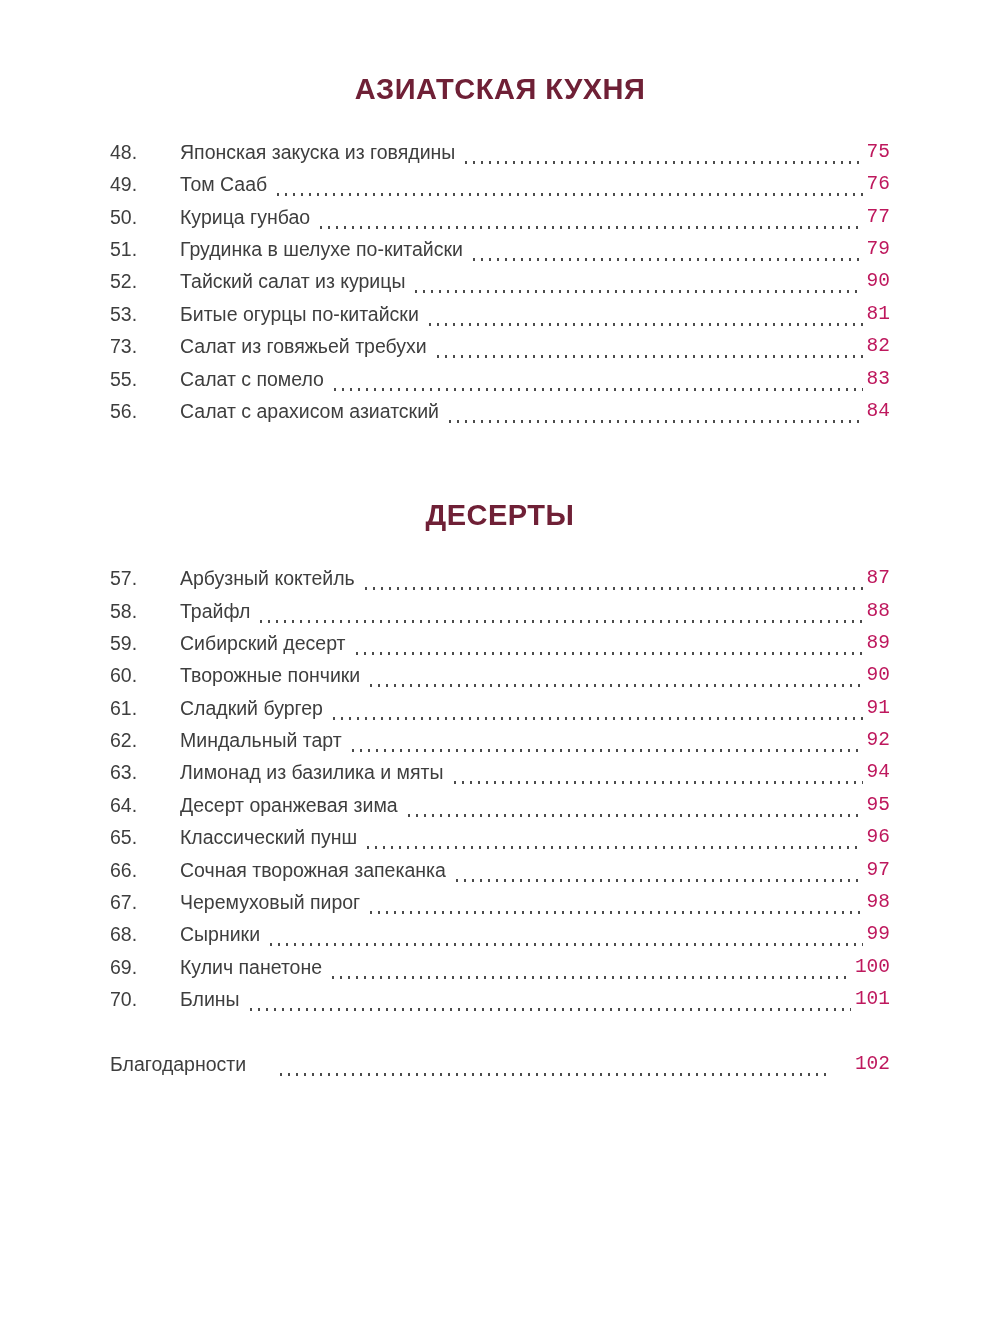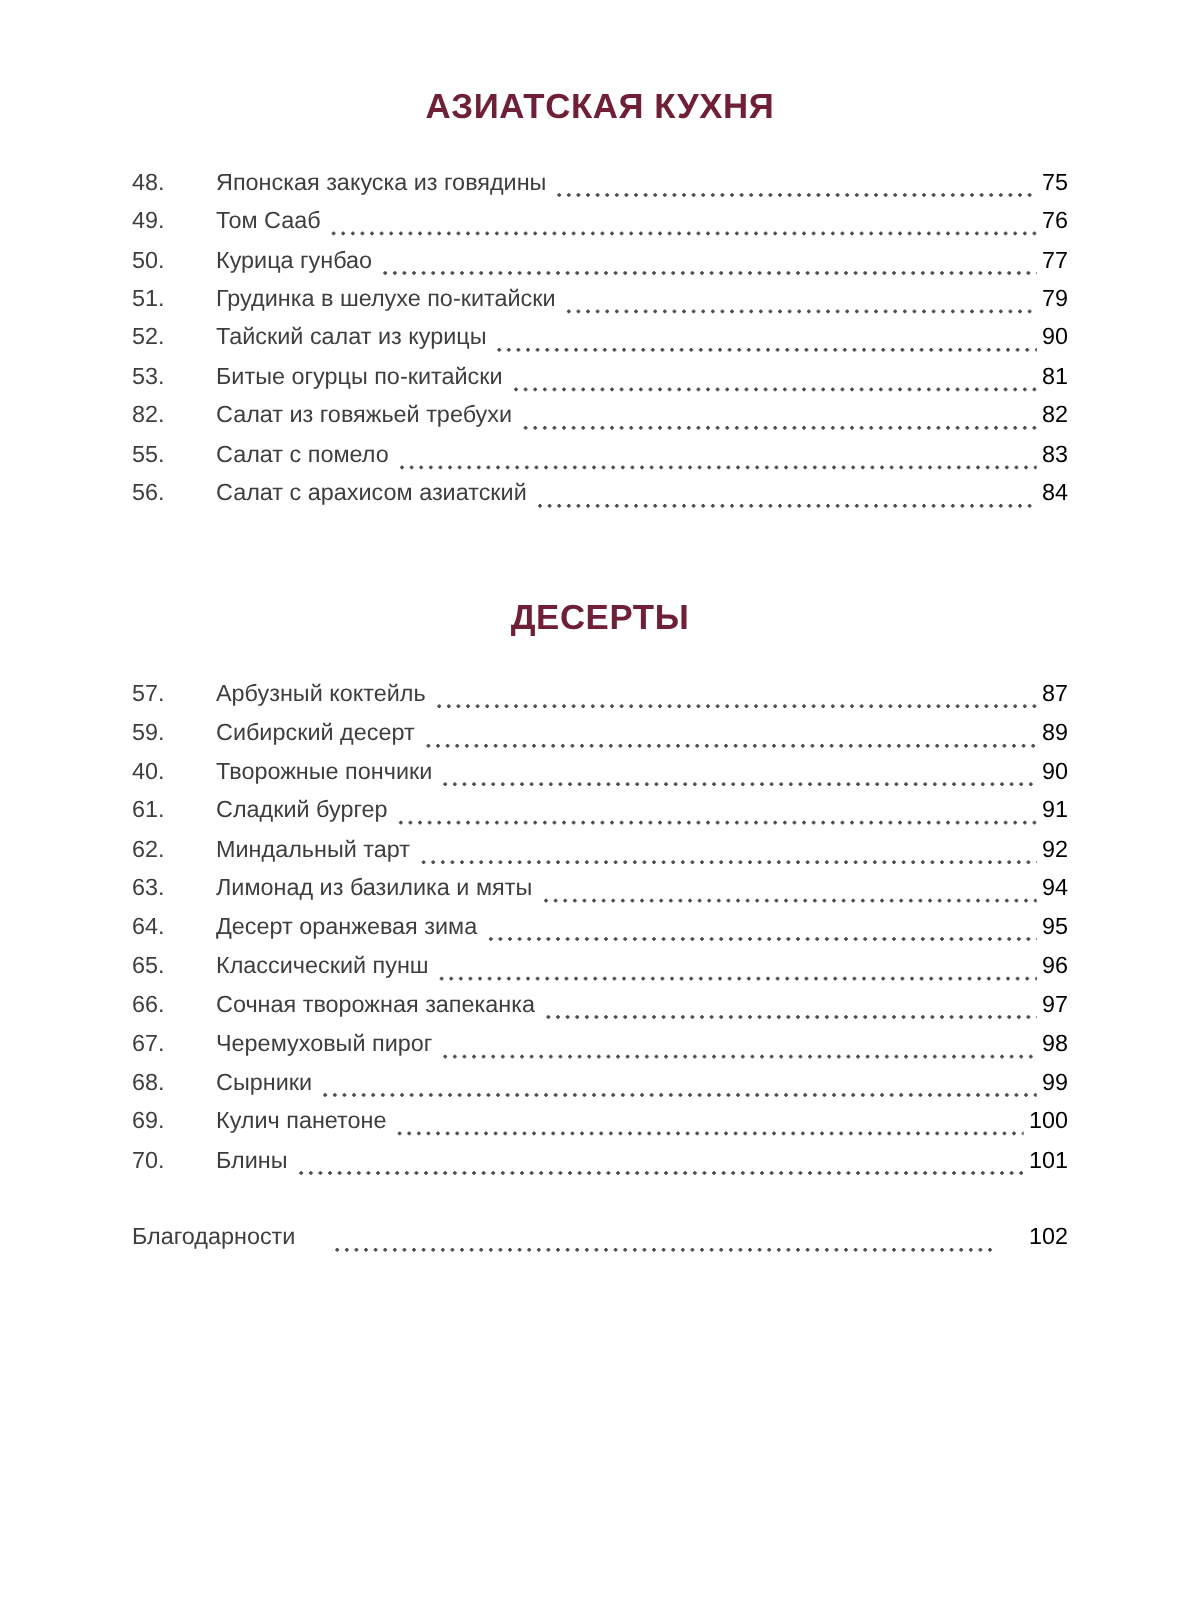--- a/index.html
+++ b/index.html
@@ -52,21 +52,22 @@
     margin-left: 7px;
     margin-right: 4px;
     background-image: radial-gradient(circle, #4b4b4b 1.25px, rgba(0,0,0,0) 1.35px);
     background-size: 8px 3px;
     background-repeat: repeat-x;
     background-position: 0 20px;
   }
   .pagenum {
     flex: 0 0 auto;
     text-align: right;
-    color: #000000;
+    color: #be185d;
+    font-family: Liberation Mono, monospace;
   }
   .ack-entry {
     margin-top: 32px;
     gap: 24px;
   }
 </style>
 </head>
 <body>
 
 <main class="page">
@@ -110,21 +111,21 @@
   </div>
 
   <div class="entry">
     <span class="num">53.</span>
     <span class="title">Битые огурцы по-китайски</span>
     <span class="dots"></span>
     <span class="pagenum">81</span>
   </div>
 
   <div class="entry">
-    <span class="num">82.</span>
+    <span class="num">73.</span>
     <span class="title">Салат из говяжьей требухи</span>
     <span class="dots"></span>
     <span class="pagenum">82</span>
   </div>
 
   <div class="entry">
     <span class="num">55.</span>
     <span class="title">Салат с помело</span>
     <span class="dots"></span>
     <span class="pagenum">83</span>
@@ -142,30 +143,36 @@
   <section class="toc-section">
     <h2 class="section-title">ДЕСЕРТЫ</h2>
     <div class="entries">
   <div class="entry">
     <span class="num">57.</span>
     <span class="title">Арбузный коктейль</span>
     <span class="dots"></span>
     <span class="pagenum">87</span>
   </div>
 
+  <div class="entry">
+    <span class="num">58.</span>
+    <span class="title">Трайфл</span>
+    <span class="dots"></span>
+    <span class="pagenum">88</span>
+  </div>
 
   <div class="entry">
     <span class="num">59.</span>
     <span class="title">Сибирский десерт</span>
     <span class="dots"></span>
     <span class="pagenum">89</span>
   </div>
 
   <div class="entry">
-    <span class="num">40.</span>
+    <span class="num">60.</span>
     <span class="title">Творожные пончики</span>
     <span class="dots"></span>
     <span class="pagenum">90</span>
   </div>
 
   <div class="entry">
     <span class="num">61.</span>
     <span class="title">Сладкий бургер</span>
     <span class="dots"></span>
     <span class="pagenum">91</span>

